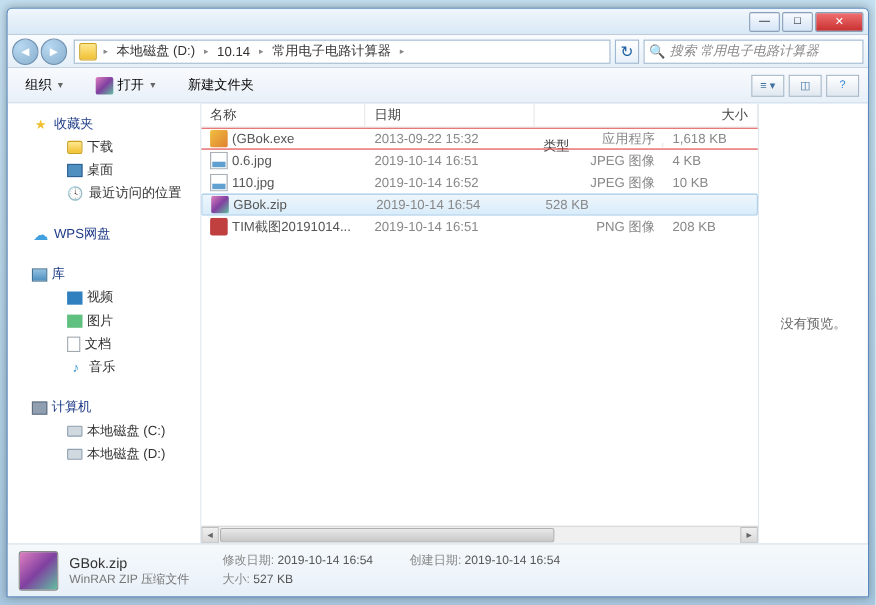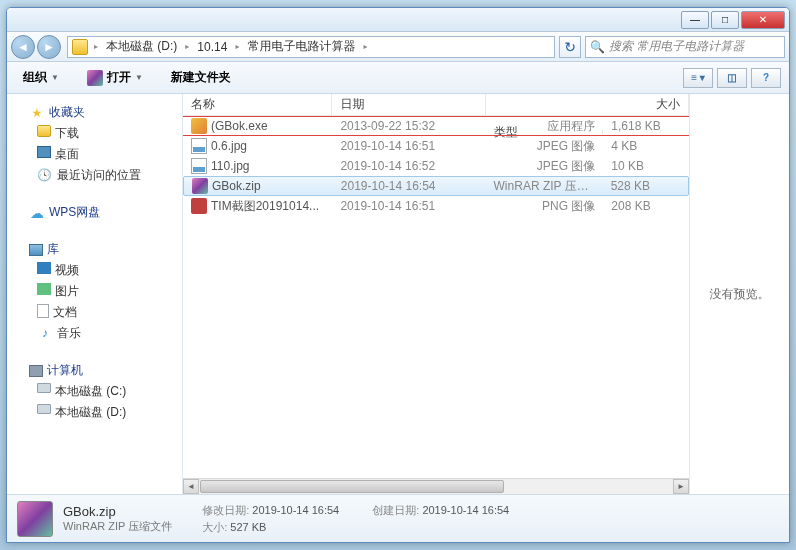--- a/index.html
+++ b/index.html
@@ -13,32 +13,32 @@
 .navbar { height: 30px; background: linear-gradient(to bottom, #fafcfe, #e5eff8); display: flex; align-items: center; padding: 0 4px; border-bottom: 1px solid #c0d0e0; }
 .nav-arrows { display: flex; gap: 2px; margin-right: 6px; }
 .nav-arrow { width: 24px; height: 24px; border-radius: 50%; background: radial-gradient(circle at 30% 30%, #b8d8f0, #88b0d0); border: 1px solid #7090b0; display: flex; align-items: center; justify-content: center; color: #fff; font-size: 12px; font-weight: bold; cursor: default; }
 .breadcrumb { flex: 1; height: 22px; background: #fff; border: 1px solid #a0b8d0; display: flex; align-items: center; padding: 0 4px; font-size: 12px; }
 .breadcrumb span { padding: 0 4px; color: #333; }
 .breadcrumb .sep { color: #888; font-size: 8px; }
 .bc-icon { width: 16px; height: 16px; background: linear-gradient(to bottom, #ffe890, #f0c030); border-radius: 2px; margin-right: 2px; position: relative; border: 1px solid #c8a020; }
 .refresh { width: 22px; height: 22px; margin: 0 4px; border: 1px solid #a0b8d0; background: linear-gradient(to bottom, #fff, #e8f0f8); display: flex; align-items: center; justify-content: center; color: #2060a0; font-size: 14px; }
 .searchbox { width: 200px; height: 22px; background: #fff; border: 1px solid #a0b8d0; display: flex; align-items: center; padding: 0 4px; font-size: 12px; color: #888; font-style: italic; }
 .search-icon { color: #3070b0; margin-right: 4px; font-style: normal; }
-.toolbar { height: 32px; background: linear-gradient(to bottom, #f8fafd, #e8f0f8); display: flex; align-items: center; padding: 0 8px; border-bottom: 1px solid #c8d8e8; font-size: 12px; gap: 12px; font-weight: bold; }
+.toolbar { height: 32px; background: linear-gradient(to bottom, #f8fafd, #e8f0f8); display: flex; align-items: center; padding: 0 8px; border-bottom: 1px solid #c8d8e8; font-size: 12px; gap: 12px; }
 .tb-btn { padding: 2px 8px; cursor: default; display: flex; align-items: center; }
 .tb-btn .drop { font-size: 8px; margin-left: 4px; color: #666; }
 .tb-open-icon { width: 16px; height: 16px; background: linear-gradient(135deg,#e080c0,#8040a0,#60c0a0); margin-right:4px; border-radius:2px; }
 .toolbar-right { margin-left: auto; display: flex; gap: 4px; }
 .view-btn { width: 30px; height: 20px; border: 1px solid #a8b8c8; background: linear-gradient(to bottom, #fff, #e0e8f0); display: flex; align-items: center; justify-content: center; font-size: 10px; color: #4070a0; }
 .body { flex: 1; display: flex; overflow: hidden; }
 .sidebar { width: 176px; background: #fff; border-right: 1px solid #e0e8f0; padding: 8px 0; overflow-y: auto; font-size: 12px; }
 .sb-group { margin-bottom: 16px; }
 .sb-head { display: flex; align-items: center; padding: 2px 12px; color: #1e3c87; font-size: 12px; }
 .sb-head .toggle { width: 10px; font-size: 8px; color: #888; }
-.sb-item { display: flex; padding: 2px 12px 2px 30px; color: #333; }
+.sb-item { display: flex; align-items: center; padding: 2px 12px 2px 30px; color: #333; margin-left: 24px; }
 .sb-item .ico, .sb-head .ico { width: 16px; height: 16px; margin-right: 4px; display: inline-flex; align-items: center; justify-content: center; font-size: 12px; }
 .ico.star { color: #f0c030; }
 .ico.folder { background: linear-gradient(to bottom,#ffe890,#f0c030); border-radius:2px; border:1px solid #c8a020; width:14px; height:12px; }
 .ico.desktop { background:#5090c0; width:14px; height:12px; border:1px solid #306090; }
 .ico.recent { color:#5080a0; }
 .ico.cloud { color:#40a0e0; font-size:14px; }
 .ico.lib { background:linear-gradient(to bottom,#90c0e0,#5090c0); width:14px; height:12px; border:1px solid #407090; }
 .ico.computer { background:#90a0b0; width:14px; height:12px; border:1px solid #607080; }
 .ico.disk { background:#d0d8e0; width:14px; height:10px; border:1px solid #90a0b0; border-radius:1px; }
 .ico.video { background:#3080c0; width:14px; height:12px; }
@@ -234,21 +234,20 @@
               <div class="cell cell-date">2019-10-14 16:52</div>
               <div class="cell cell-type">JPEG 图像</div>
               <div class="cell cell-size">10 KB</div>
             </div>
             <div class="row selected">
               <div class="cell cell-name">
                 <span class="file-ico zip"></span>
                 <span>GBok.zip</span>
               </div>
               <div class="cell cell-date">2019-10-14 16:54</div>
-              <div class="cell cell-type">WinRAR ZIP 压缩...</div>
               <div class="cell cell-size">528 KB</div>
             </div>
             <div class="row">
               <div class="cell cell-name">
                 <span class="file-ico png"></span>
                 <span>TIM截图20191014...</span>
               </div>
               <div class="cell cell-date">2019-10-14 16:51</div>
               <div class="cell cell-type">PNG 图像</div>
               <div class="cell cell-size">208 KB</div>

